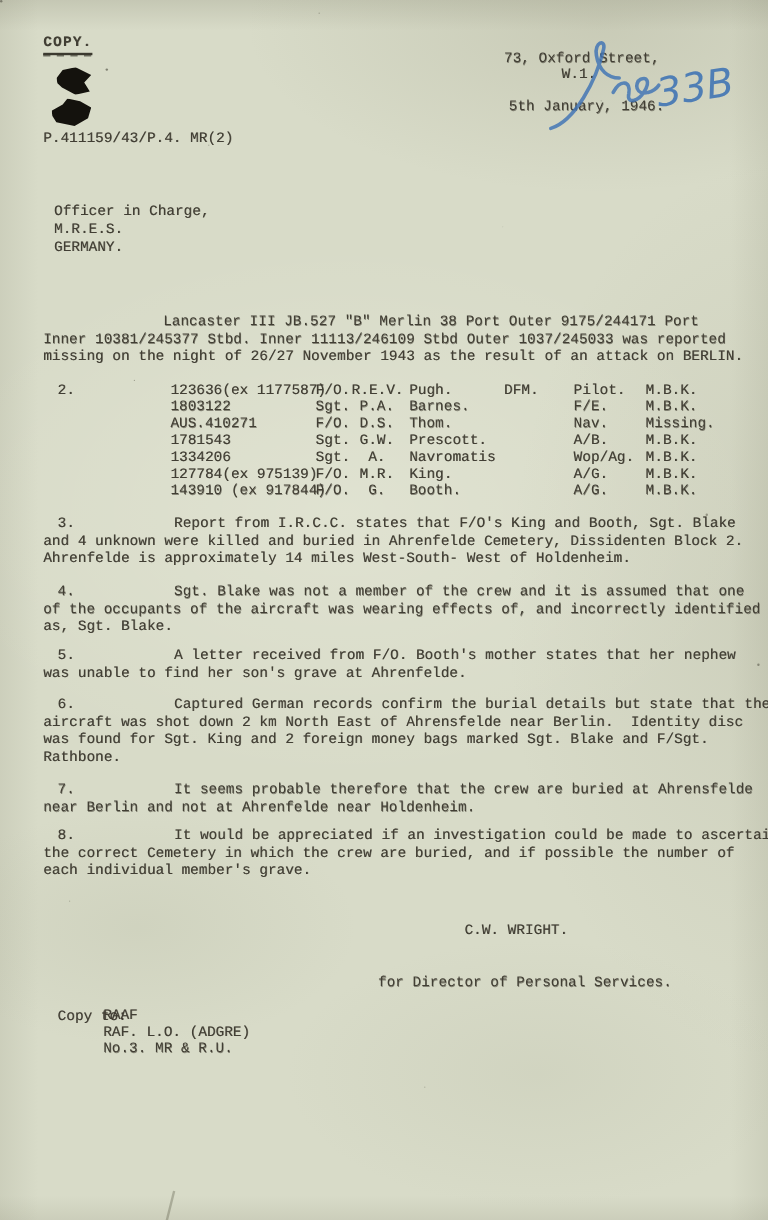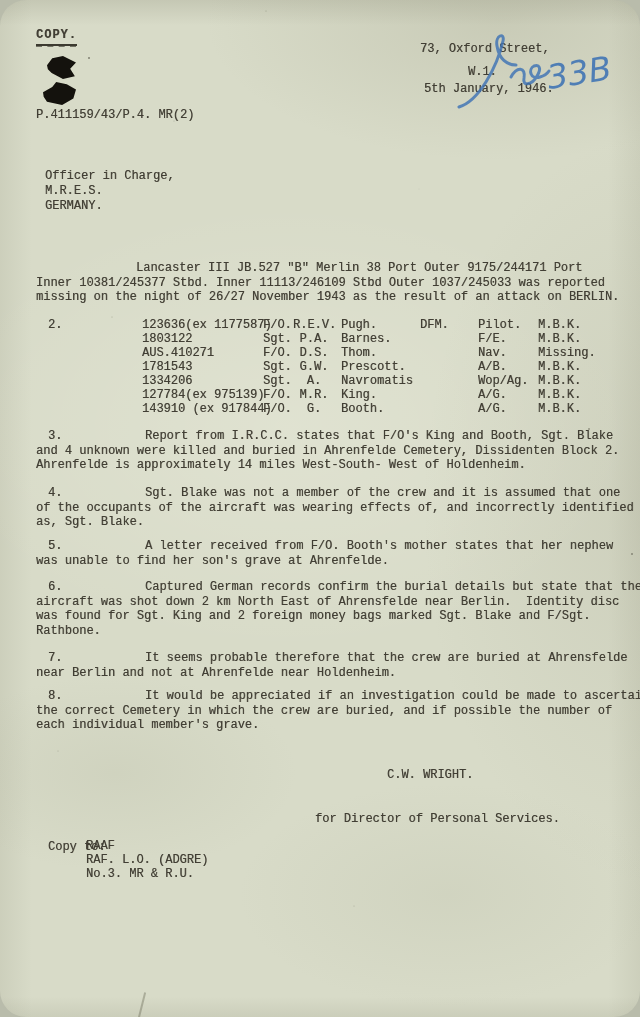--- a/index.html
+++ b/index.html
@@ -13,36 +13,35 @@
     color:#413e34;
     background:
       radial-gradient(ellipse 420px 200px at 78% 2%, rgba(146,146,122,0.22), transparent 70%),
       radial-gradient(ellipse 300px 500px at 101% 50%, rgba(150,150,128,0.16), transparent 75%),
       radial-gradient(ellipse 500px 320px at 45% 42%, rgba(255,255,244,0.20), transparent 70%),
       radial-gradient(ellipse 260px 140px at 18% 76%, rgba(170,174,150,0.18), transparent 70%),
       radial-gradient(ellipse 300px 160px at 70% 88%, rgba(168,172,148,0.15), transparent 70%),
       linear-gradient(90deg, rgba(120,120,98,0.12), transparent 5%, transparent 95%, rgba(120,120,98,0.12)),
       linear-gradient(180deg, rgba(110,110,88,0.18), transparent 2.5%, transparent 98%, rgba(110,110,88,0.12)),
       #d8dbc8;
-    border-radius: 26px;
   }
   .t{position:absolute;white-space:pre;line-height:14.5px;
      text-shadow:0.4px 0.3px 0.5px rgba(62,59,48,0.55);}
   
   .copy-stamp{top:28px;left:36px;font-weight:bold;letter-spacing:1px;
      border-bottom:2px solid #3c3a30;padding-bottom:1px;}
   .copy-dashes{position:absolute;top:45px;left:36px;width:40px;height:0;
      border-bottom:2px dashed rgba(60,58,48,0.65);}
   .blot{position:absolute;background:#14120d;}
   .blot-a{left:47px;top:56px;width:29px;height:23px;
      clip-path:polygon(0% 40%,18% 10%,55% 0%,100% 28%,80% 55%,96% 88%,55% 100%,16% 74%,3% 58%);}
   .blot-b{left:43px;top:82px;width:33px;height:23px;
      clip-path:polygon(0% 45%,28% 22%,40% 0%,72% 10%,100% 33%,92% 72%,58% 100%,12% 86%,2% 64%);}
   .addr1{top:42px;left:420px;}
-  .addr2{top:55px;left:468px;margin-top:10px;}
+  .addr2{top:55px;left:468px;}
   .date{top:82px;left:424px;}
   .ref{top:108px;left:36px;}
   .recipient1{top:169px;left:45px;}
   .recipient2{top:184px;left:45px;}
   .recipient3{top:199px;left:45px;}
   .hand-svg{position:absolute;left:445px;top:25px;width:192px;height:86px;}
   .hand-svg text{font-family:"DejaVu Sans",sans-serif;font-style:italic;
      font-size:33px;fill:#3e73b4;opacity:0.88;}
   .hand-svg path{stroke:#3e73b4;stroke-width:3;fill:none;
      stroke-linecap:round;stroke-linejoin:round;opacity:0.82;}

